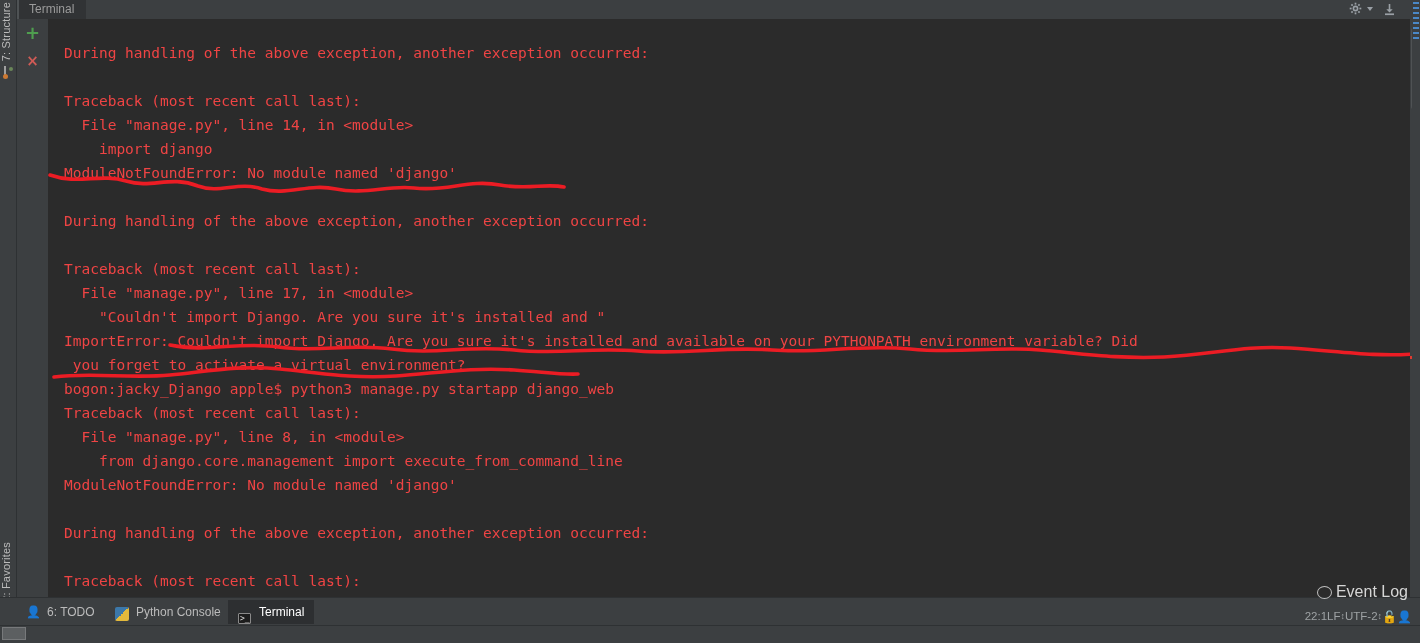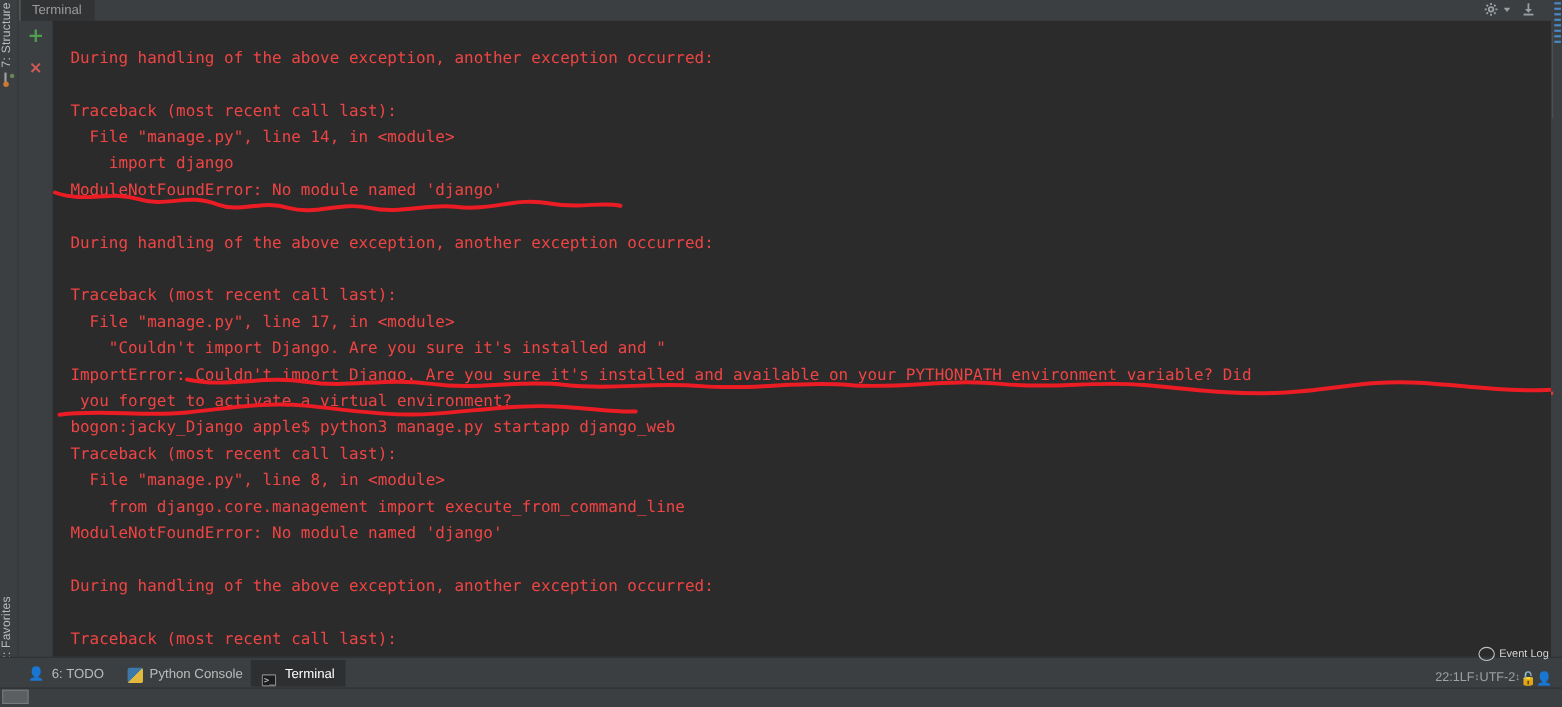--- a/index.html
+++ b/index.html
@@ -315,21 +315,21 @@
     transform: translateY(-1px);
   }
   .event-log {
     position: absolute;
     right: 12px;
     bottom: 25px;
     display: flex;
     align-items: center;
     gap: 4px;
     color: #d6d6d6;
-    font-size: 10px;
+    font-size: 16px;
   }
   .bubble {
     width: 13px; height: 11px;
     border: 1.4px solid #c0c0c0;
     border-radius: 50%;
     display: inline-block;
   }
   .lock-icon { font-size: 12px; color: #b9a36a; }
   .hud-icon { font-size: 12px; color: #9ea2a4; }
 
@@ -439,21 +439,21 @@
     </div>
   </div>
 
   <div class="bottom-bar">
 
     <div class="btab" style="left:16px;">
       <span class="glyph todo-icon">👤</span>
       <span>6: TODO</span>
     </div>
 
-    <div class="btab" style="left:105px;text-align:right;">
+    <div class="btab" style="left:105px;">
       <span class="glyph"><i class="py-icon"></i></span>
       <span>Python Console</span>
     </div>
 
     <div class="btab active" style="left:228px;">
       <span class="glyph"><i class="term-icon">&gt;_</i></span>
       <span>Terminal</span>
     </div>
 
 

